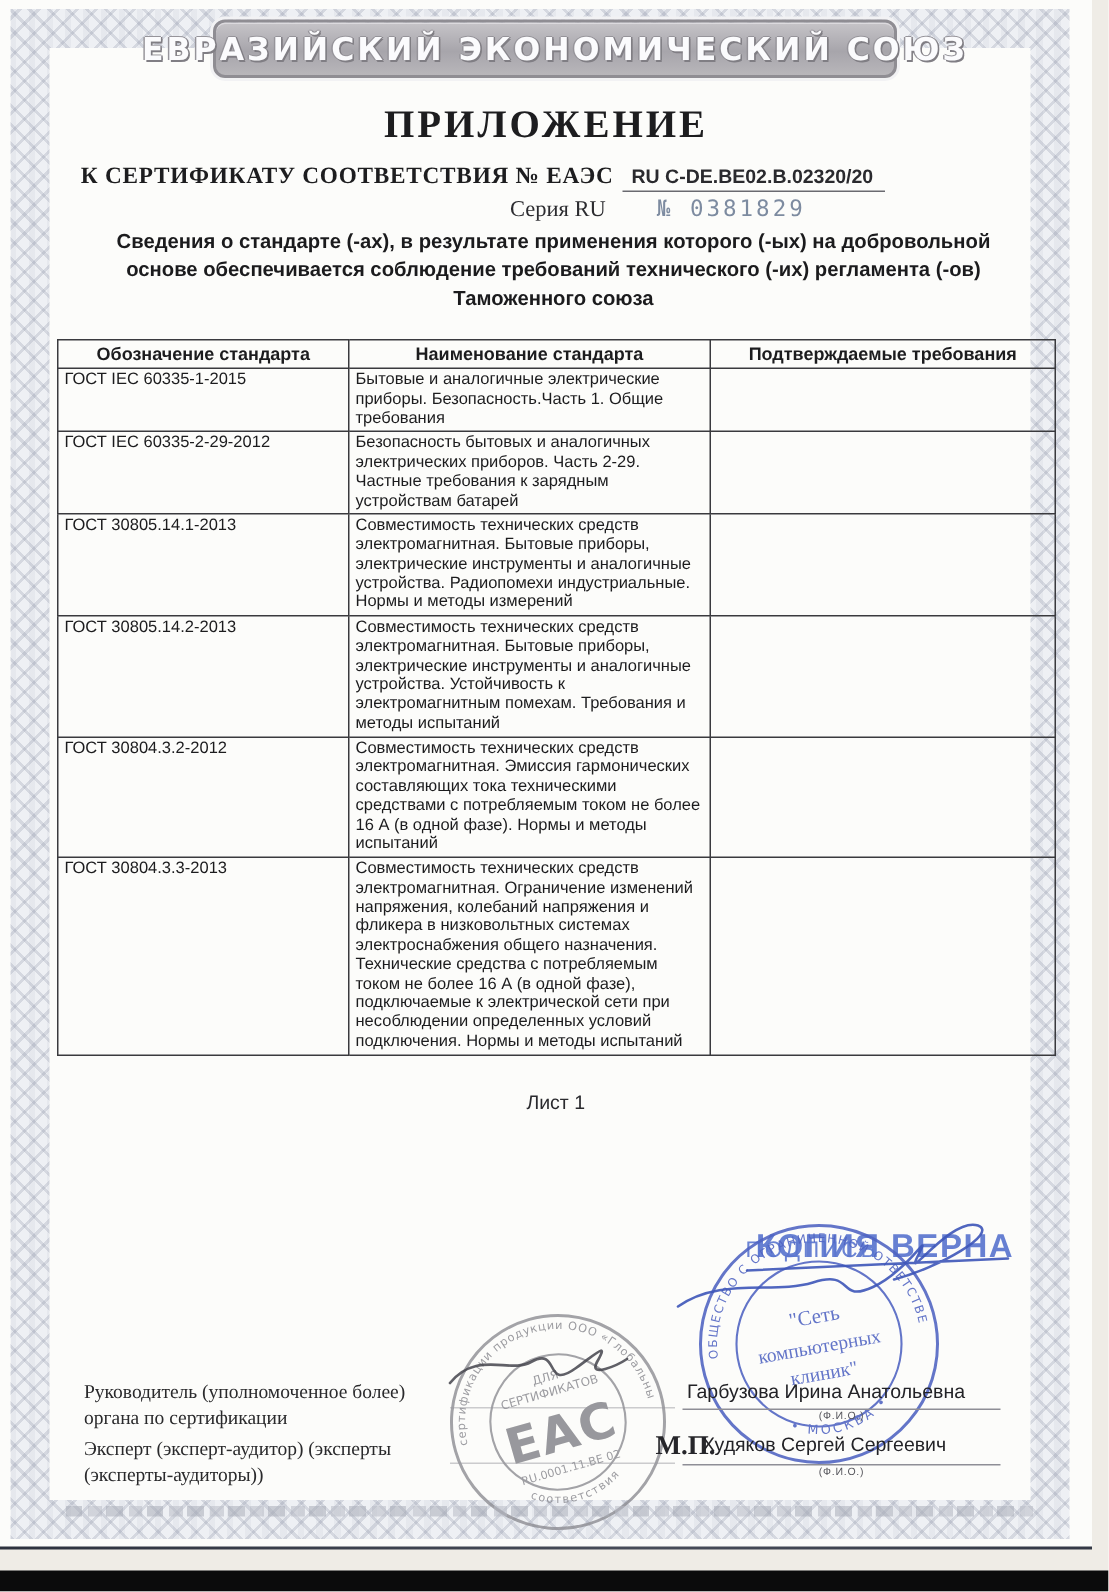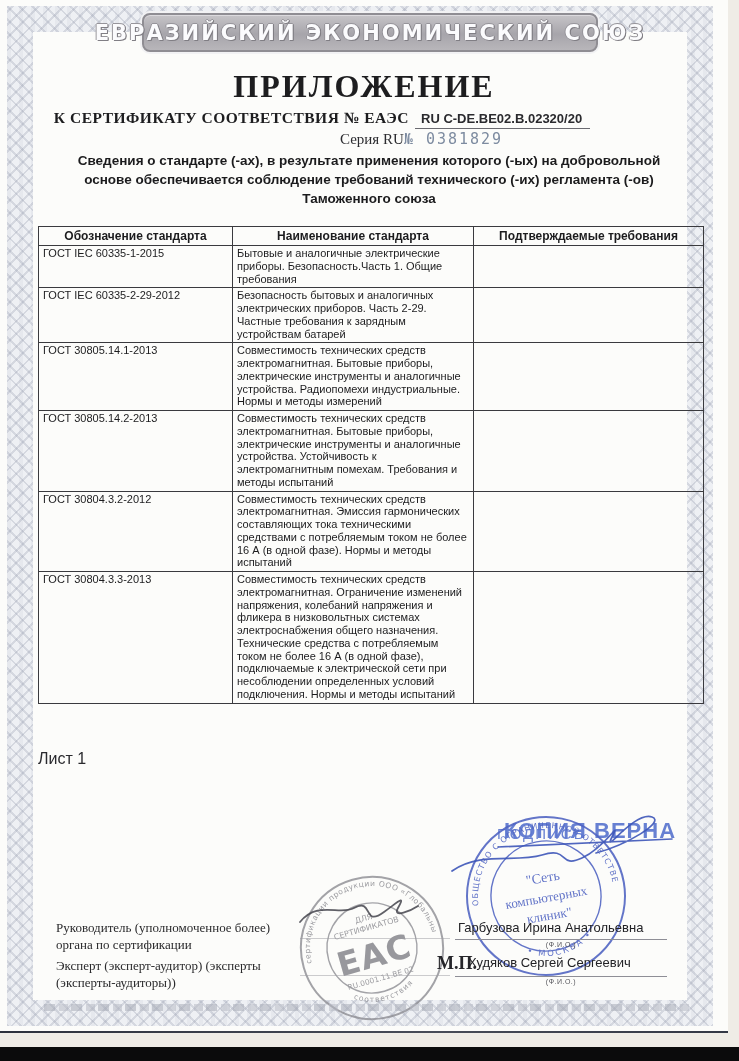--- a/index.html
+++ b/index.html
@@ -14,33 +14,33 @@
   .frame-inner{position:absolute;inset:26px;background:#fcfcfa;}
   .banner{position:absolute;left:142px;top:13px;width:452px;height:35px;
     background:linear-gradient(#c6c4c8,#a7a5ab 55%,#b8b6ba);
     border:2px solid #8f8d93;border-radius:8px;
     box-shadow:0 0 0 2px #f2f2f4, inset 0 1px 0 #dcdade;
     display:flex;align-items:center;justify-content:center;}
   .banner span{color:#fbfbfd;font-weight:800;font-size:21px;letter-spacing:2px;
     text-shadow:1px 1px 0 #807e84,-1px 0 0 #96949a,0 -1px 0 #96949a,1px 0 0 #807e84;
     font-family:"DejaVu Sans",sans-serif;white-space:nowrap;}
   .title{position:absolute;left:0;top:68px;width:728px;text-align:center;
-    font-family:"Liberation Serif",serif;font-weight:bold;font-size:32px;letter-spacing:2px;color:#1d1d1f;}
+    font-family:"Liberation Serif",serif;font-weight:bold;font-size:26px;letter-spacing:2px;color:#1d1d1f;}
   .subtitle{position:absolute;left:0;top:109px;width:644px;text-align:center;color:#1d1d1f;white-space:nowrap;}
   .subtitle .st-label{font-family:"Liberation Serif",serif;font-weight:bold;font-size:15.5px;letter-spacing:.5px;}
   .subtitle .st-num{font-size:13px;font-weight:bold;color:#2a2a2e;border-bottom:1.5px solid #6a6a70;padding:0 8px 2px 6px;margin-left:6px;}
-  .series{position:absolute;left:340px;top:130px;display:flex;align-items:baseline;}
+  .series{position:absolute;left:340px;top:130px;display:flex;gap:34px;align-items:baseline;}
   .series .s-label{font-family:"Liberation Serif",serif;font-size:15px;color:#2c2c30;}
   .series .s-num{font-family:"DejaVu Sans Mono",monospace;font-size:15px;letter-spacing:2px;color:#7d8ba0;}
   .intro{position:absolute;left:74px;top:151px;width:590px;text-align:center;
     font-weight:bold;font-size:13.5px;line-height:1.42;color:#1b1b1d;}
   table.standards{position:absolute;left:38px;top:226px;width:665px;border-collapse:collapse;table-layout:fixed;}
   table.standards th{border:1px solid #3a3a3e;font-size:12px;font-weight:bold;color:#1c1c1e;padding:2px 13px;text-align:center;vertical-align:middle;}
   table.standards td{border:1px solid #3a3a3e;font-size:11px;line-height:1.16;color:#1c1c1e;padding:1px 4px 2px 4px;vertical-align:top;text-align:left;}
-  .sheet{position:absolute;left:38px;top:750px;width:665px;text-align:left;font-size:16px;color:#2a2a2e;}
+  .sheet{position:absolute;left:38px;top:727px;width:665px;text-align:center;font-size:13px;color:#2a2a2e;}
   .copy-verna{position:absolute;left:490px;top:790px;width:200px;text-align:center;
     font-size:22px;color:#5b76cf;letter-spacing:1px;font-weight:700;opacity:.92;margin-top:28px;}
   .podpis{position:absolute;left:497px;top:825px;font-size:15px;color:#5b76cf;letter-spacing:2px;opacity:.9;}
   .role{position:absolute;font-family:"Liberation Serif",serif;font-size:13px;line-height:1.3;color:#2a2a2c;width:240px;}
   .role-1{left:56px;top:920px;}
   .role-2{left:56px;top:958px;}
   .sig-line{position:absolute;border-top:1px solid #9a9aa0;height:0;}
   .mp{position:absolute;left:437px;top:935px;font-family:"Liberation Serif",serif;font-weight:bold;font-size:18px;color:#26262a;margin-top:18px;}
   .name{position:absolute;font-size:13px;color:#222226;white-space:nowrap;}
   .name-1{left:458px;top:920px;}

